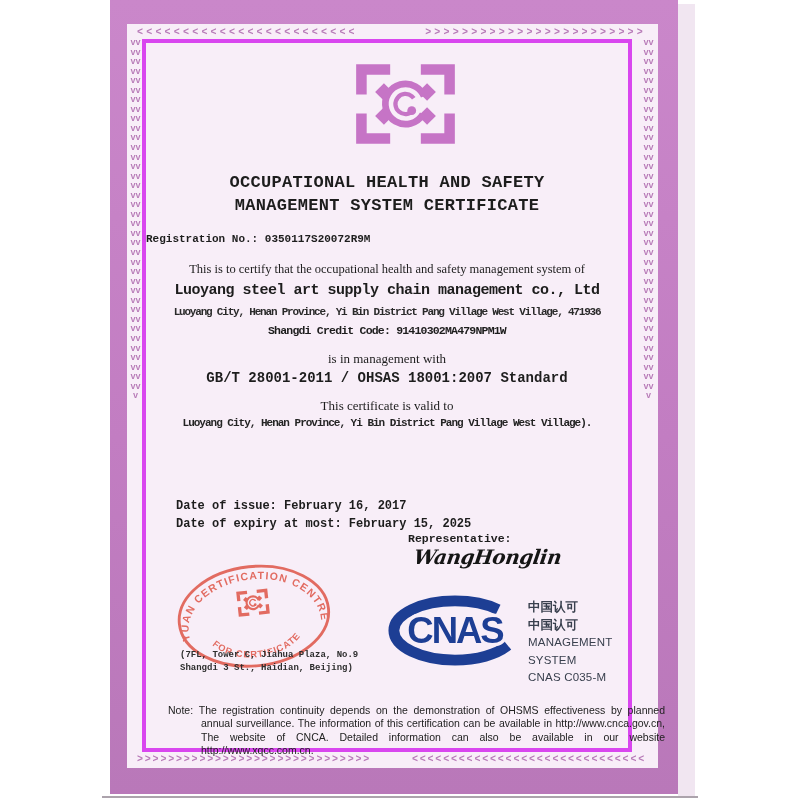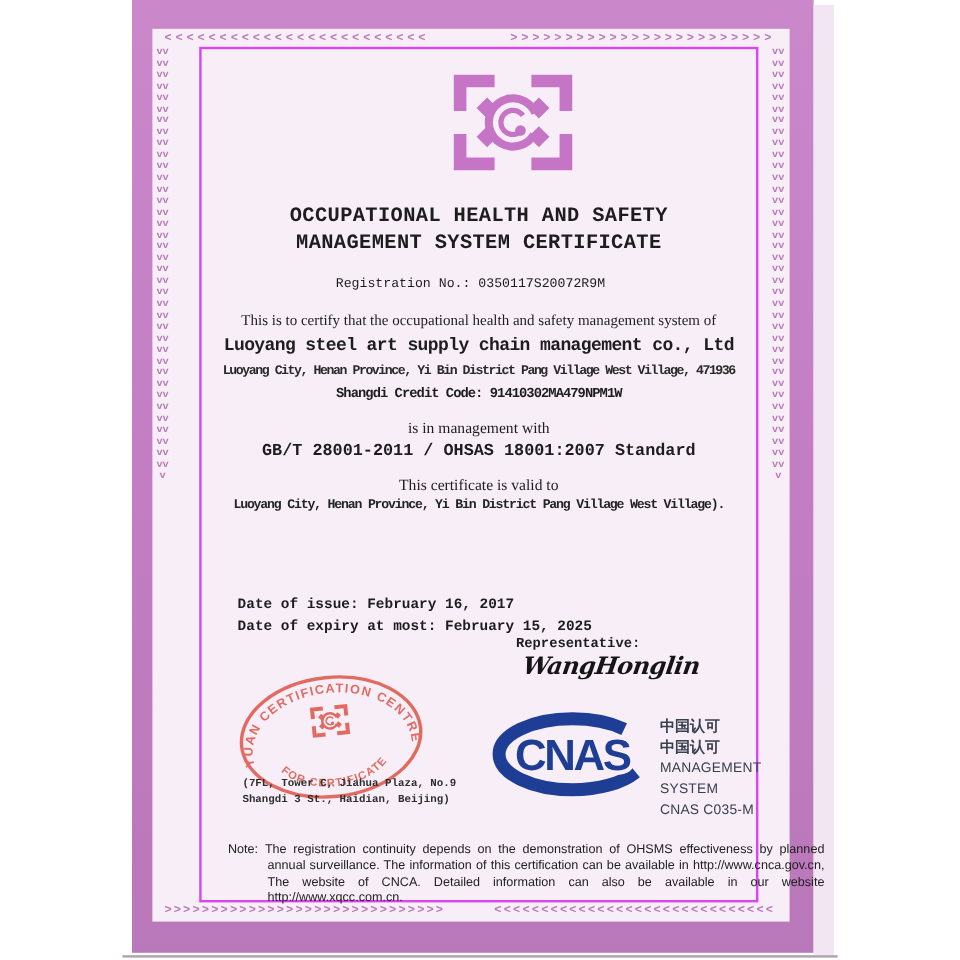--- a/index.html
+++ b/index.html
@@ -16,28 +16,28 @@
   .chev-row{position:absolute;left:10px;right:12px;height:12px;display:flex;
             justify-content:space-between;font-size:10px;line-height:11px;overflow:hidden;}
   .chev-row.top{top:3px;letter-spacing:3.2px;}
   .chev-row.bottom{bottom:2px;letter-spacing:1.8px;}
   .chev-col{position:absolute;top:15px;bottom:14px;width:11px;font-size:8.5px;
             line-height:9.55px;word-break:break-all;overflow:hidden;text-align:center;}
   .chev-col.left{left:3px;}
   .chev-col.right{right:4px;}
   
   .frame{position:absolute;left:15px;top:15px;right:26px;bottom:16px;
-         border:2px solid #d946ef;margin-left:24px;}
+         border:4px solid #d946ef;}
   .content{position:absolute;inset:0;color:#1d1d1d;}
   .abs{position:absolute;}
   .ctr{left:0;right:0;text-align:center;}
   .mono{font-family:"Liberation Mono","DejaVu Sans Mono",monospace;}
   .serif{font-family:"Liberation Serif","DejaVu Serif",serif;}
   .title{top:128px;font-size:17px;font-weight:bold;line-height:23px;letter-spacing:.3px;}
-  .regline{top:190px;left:0;right:14px;text-align:center;font-size:11px;font-weight:normal;}
+  .regline{top:190px;left:0;right:14px;text-align:left;font-size:11px;font-weight:bold;}
   .certify{top:219px;font-size:12.5px;}
   .company{top:239px;font-size:15px;font-weight:bold;letter-spacing:-.5px;}
   .address{top:263px;font-size:11px;font-weight:bold;letter-spacing:-1.2px;color:#2a2a2a;}
   .social{top:281px;font-size:11.5px;font-weight:bold;letter-spacing:-.8px;}
   .conformity{top:308px;font-size:13px;}
   .standard{top:327px;font-size:14px;font-weight:bold;}
   .validline{top:355px;font-size:13px;}
   .scope{top:372px;font-size:11px;font-weight:bold;letter-spacing:-1px;line-height:16.5px;color:#242424;}
   .dates{top:455px;left:30px;font-size:12px;font-weight:bold;line-height:17.5px;}
   .rep{top:489px;left:262px;font-size:11.5px;font-weight:bold;}

